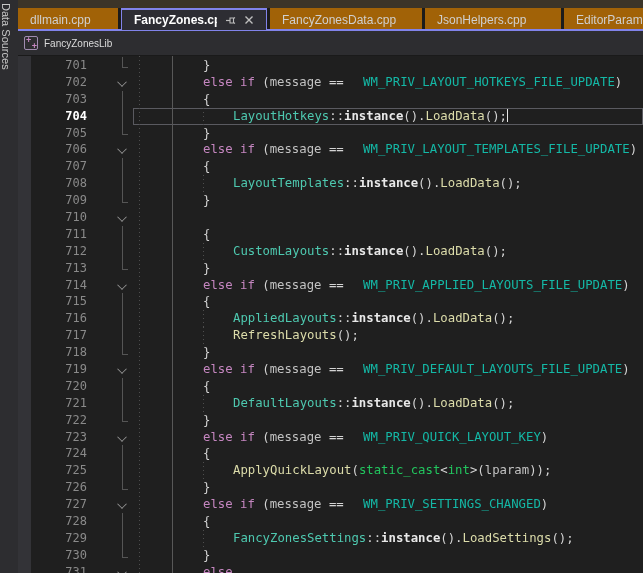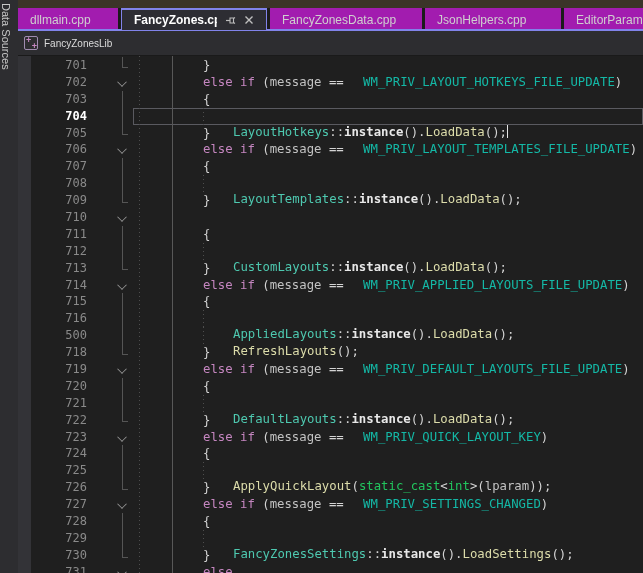--- a/index.html
+++ b/index.html
@@ -12,21 +12,21 @@
   #left-rail .rail-label { writing-mode:vertical-rl; font-size:11px; color:#c8c8c8; padding-top:3px; padding-right:2px; white-space:nowrap; }
 
   
   #top-strip { position:absolute; left:18px; top:0; width:625px; height:8px; background:#3b3428; }
 
   
   #tab-bar { position:absolute; left:18px; top:8px; width:625px; height:23px; background:#1b1b1b;
              display:flex; align-items:stretch; }
   #tab-bar::after { content:""; position:absolute; left:0; right:0; bottom:0; height:2px; background:#8183ea; }
   .tab { flex:0 0 auto; display:flex; align-items:center; padding:0 12px; margin-right:3px;
-         background:#a21caf; color:#cfcfcf; font-size:12px; white-space:nowrap; overflow:hidden; cursor:default; }
+         background:#a16207; color:#cfcfcf; font-size:12px; white-space:nowrap; overflow:hidden; cursor:default; }
   .tab.active { background:#2d2d33; color:#ffffff; font-weight:bold;
                 border:1px solid #8183ea; border-top-width:2px; z-index:2; }
   .tab .tab-label { overflow:hidden; text-overflow:clip; }
   .tab .tab-ico { display:inline-flex; margin-left:8px; opacity:.9; }
   .tab:last-child { margin-right:0; }
 
   
   #breadcrumb { position:absolute; left:18px; top:31px; width:625px; height:25px; background:#2d2d30;
                 display:flex; align-items:center; border-bottom:1px solid #1a1a1a; }
   #crumb-icon { position:relative; width:14px; height:14px; border:1px solid #a08cb0; border-radius:2px;
@@ -55,21 +55,21 @@
   .fold-rail::before { content:""; position:absolute; left:7px; top:0; height:100%; border-left:1px solid #555; }
   .fold-foot::before { content:""; position:absolute; left:7px; top:0; height:58%; width:5px;
                        border-left:1px solid #555; border-bottom:1px solid #555; }
   .fold-chev::before { content:""; position:absolute; left:3px; top:4px; width:7px; height:7px;
                        border-right:1.6px solid #9a9a9a; border-bottom:1.6px solid #9a9a9a;
                        transform:rotate(45deg) scale(.85); }
   .l3dash { position:absolute; left:185px; top:0; height:100%; width:1px;
             background:repeating-linear-gradient(180deg,#4e4e4e 0 1px,transparent 1px 4px); z-index:1; }
 
   .code { position:absolute; left:112px; white-space:pre; z-index:2; }
-  .ind2 { padding-left:73px; } .ind3 { padding-left:103px;margin-top:16px; }
+  .ind2 { padding-left:73px; } .ind3 { padding-left:103px; }
 
   .tk-k { color:#c586c0; } .tk-b { color:#22c55e; } .tk-t { color:#4ec9b0; }
   .tk-f { color:#dcdcaa; } .tk-s { color:#e8e8e8; font-weight:bold; }
   .tk-v { color:#c2c2c2; } .tk-m { color:#14b8a6;margin-left:12px; } .tk-p { color:#d4d4d4; }
 
   .caret { display:inline-block; width:1px; height:13px; background:#e6e6e6; vertical-align:-2px; }
   svg.ico { display:block; }
 </style>
 </head>
 <body>
@@ -201,21 +201,21 @@
           <span class="fold fold-rail"></span>
           <span class="code ind2"><span class="tk-p">{</span></span>
         </div>
         <div class="line">
           <span class="ln">716</span>
           <span class="fold fold-rail"></span>
           <span class="l3dash"></span>
           <span class="code ind3"><span class="tk-t">AppliedLayouts</span><span class="tk-p">::</span><span class="tk-s">instance</span><span class="tk-p">().</span><span class="tk-f">LoadData</span><span class="tk-p">();</span></span>
         </div>
         <div class="line">
-          <span class="ln">500</span>
+          <span class="ln">717</span>
           <span class="fold fold-rail"></span>
           <span class="l3dash"></span>
           <span class="code ind3"><span class="tk-f">RefreshLayouts</span><span class="tk-p">();</span></span>
         </div>
         <div class="line">
           <span class="ln">718</span>
           <span class="fold fold-foot"></span>
           <span class="code ind2"><span class="tk-p">}</span></span>
         </div>
         <div class="line">

